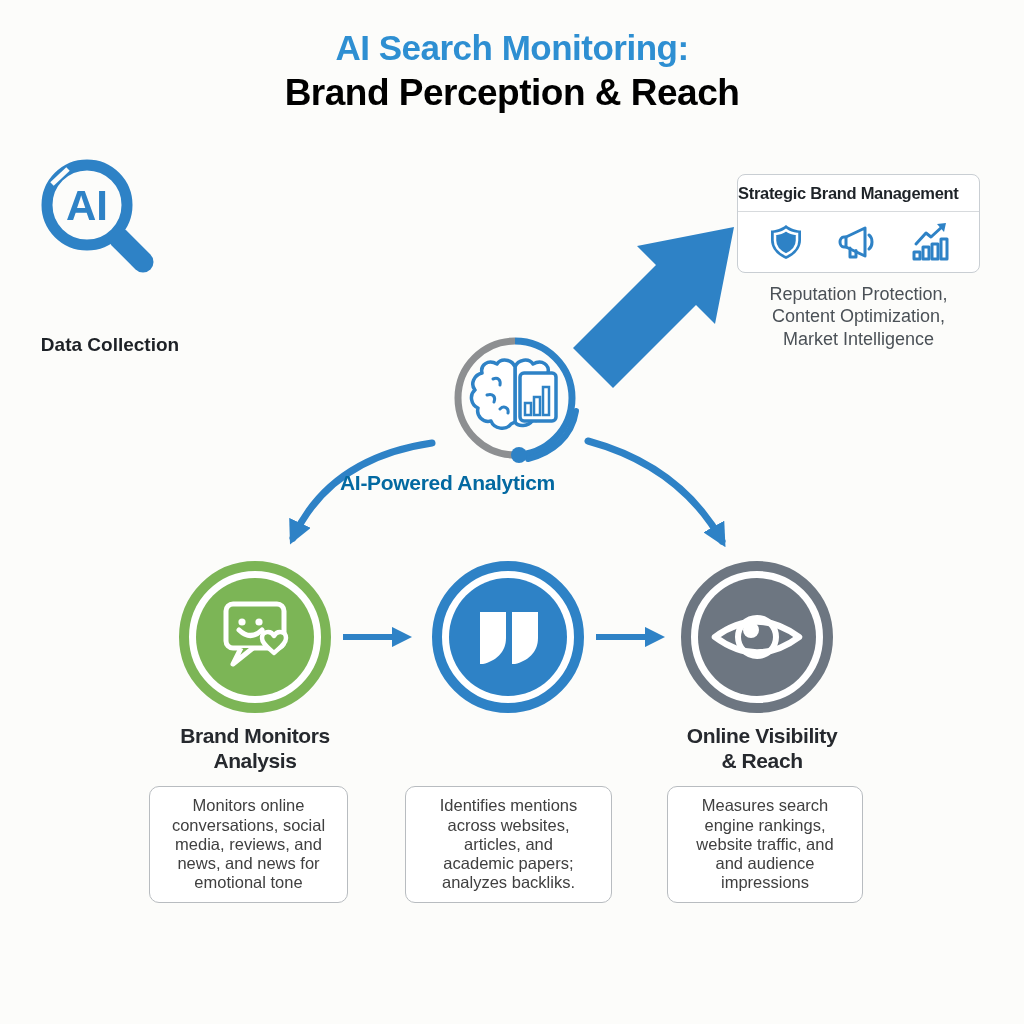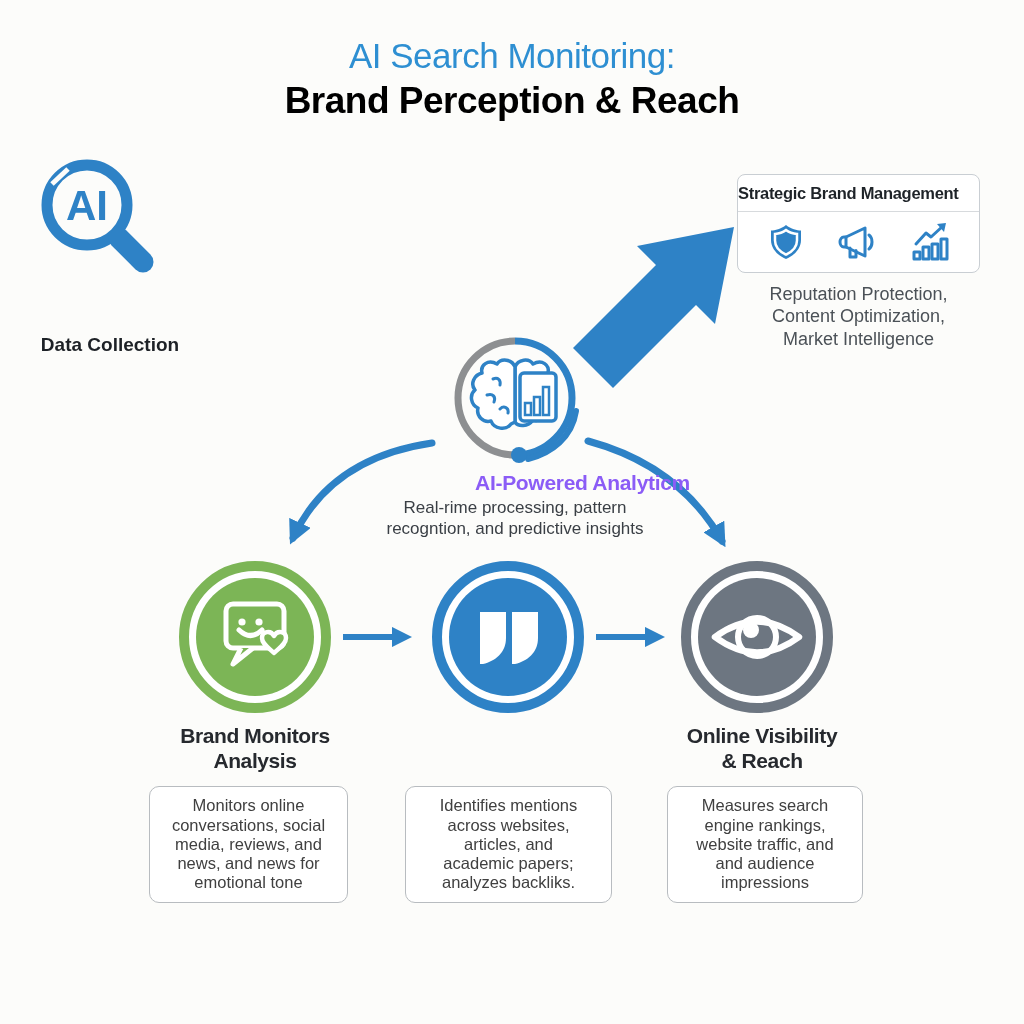--- a/index.html
+++ b/index.html
@@ -4,35 +4,35 @@
 <style>
   html,body{margin:0;padding:0;background:#ffffff;}
   .canvas{
     position:relative;width:1024px;height:1024px;margin:0 auto;
     background:#fcfcfa;overflow:hidden;
     font-family:"Liberation Sans",sans-serif;color:#26292e;
   }
   .abs{position:absolute;}
   
   .title-wrap{top:26px;left:0;width:1024px;text-align:center;z-index:3;}
-  .title-line1{font-size:35px;font-weight:normal;letter-spacing:-0.5px;color:#2e8fd2;line-height:1.25;margin-top:8px;}
+  .title-line1{font-size:35px;font-weight:bold;letter-spacing:-0.5px;color:#2e8fd2;line-height:1.25;}
   .title-line2{font-size:37px;font-weight:bold;letter-spacing:-0.5px;color:#000000;line-height:1.25;}
   
   .dc-label{top:292px;left:22px;width:176px;text-align:center;font-size:19px;font-weight:bold;color:#1d2126;margin-top:42px;}
   
   .strat-box{top:174px;left:737px;width:243px;height:99px;background:#fff;
     border:1.5px solid #c9ced3;border-radius:8px;box-sizing:border-box;z-index:3;}
   .strat-title{height:36px;line-height:36px;font-size:16.5px;font-weight:bold;
     color:#1e2328;border-bottom:1px solid #d7dadd;letter-spacing:-0.3px;white-space:nowrap;}
   .strat-icons{height:60px;display:flex;align-items:center;justify-content:center;gap:28px;}
   .strat-caption{top:283px;left:727px;width:263px;text-align:center;font-size:18px;line-height:1.24;
     color:#4b5157;white-space:pre-line;}
   
-  .analytics-title{top:471px;left:340px;width:350px;text-align:right;font-size:21px;font-weight:bold;
-    color:#8b5cf6;letter-spacing:-0.3px;z-index:3;}
+  .analytics-title{top:471px;left:340px;width:350px;text-align:left;font-size:21px;font-weight:bold;
+    color:#0369a1;letter-spacing:-0.3px;z-index:3;}
   .analytics-sub{top:497px;left:330px;width:370px;text-align:center;font-size:17px;line-height:1.26;
     color:#3a3f45;white-space:pre-line;z-index:3;}
   
   .node{width:152px;height:152px;border-radius:50%;box-sizing:border-box;border-width:10px;border-style:solid;
     background:#fff;display:flex;align-items:center;justify-content:center;z-index:2;}
   .node-inner{width:118px;height:118px;border-radius:50%;display:flex;align-items:center;justify-content:center;}
   .pillar-title{top:724px;width:230px;text-align:center;font-size:21px;font-weight:bold;line-height:1.17;
     letter-spacing:-0.4px;color:#26292e;white-space:pre-line;z-index:2;}
   .pillar-box{top:786px;height:117px;background:#fff;border:1.5px solid #b8bcc0;border-radius:10px;
     box-sizing:border-box;display:flex;align-items:center;justify-content:center;z-index:2;}
@@ -116,22 +116,20 @@
       <path d="M60,86 C64,82 69,85 68,90"></path>
     </g>
     <rect x="80" y="50" width="36" height="48" rx="4" fill="#fff" stroke="#2e82c6" stroke-width="3.5"></rect>
     <g fill="none" stroke="#2e82c6" stroke-width="2.5">
       <rect x="85" y="80" width="6" height="12"></rect>
       <rect x="94" y="74" width="6" height="18"></rect>
       <rect x="103" y="64" width="6" height="28"></rect>
     </g>
   </svg>
   <div class="abs analytics-title">AI-Powered Analyticm</div>
-  <div class="abs analytics-sub">Real-rime processing, pattern
-recogntion, and predictive insights</div>
 
   <div class="abs node" style="top:561px;left:179px;border-color:#7cb556;">
     <div class="node-inner" style="background:#7cb556;">
       <svg width="118" height="118" viewBox="0 0 118 118">
         <rect x="30" y="26" width="58" height="44" rx="7" fill="none" stroke="#fff" stroke-width="5"></rect>
         <path d="M45,70 L37,86 L57,70" fill="#7cb556" stroke="#fff" stroke-width="5" stroke-linejoin="round"></path>
         <circle cx="46" cy="44" r="3.6" fill="#fff"></circle>
         <circle cx="63" cy="44" r="3.6" fill="#fff"></circle>
         <path d="M43,52 Q54.5,63 66,52" fill="none" stroke="#fff" stroke-width="5" stroke-linecap="round"></path>
         <path d="M78,58 C75,52 66,53 66,60 C66,66 73,70 78,75 C83,70 90,66 90,60 C90,53 81,52 78,58 Z" fill="#7cb556" stroke="#fff" stroke-width="4.5" stroke-linejoin="round"></path>

